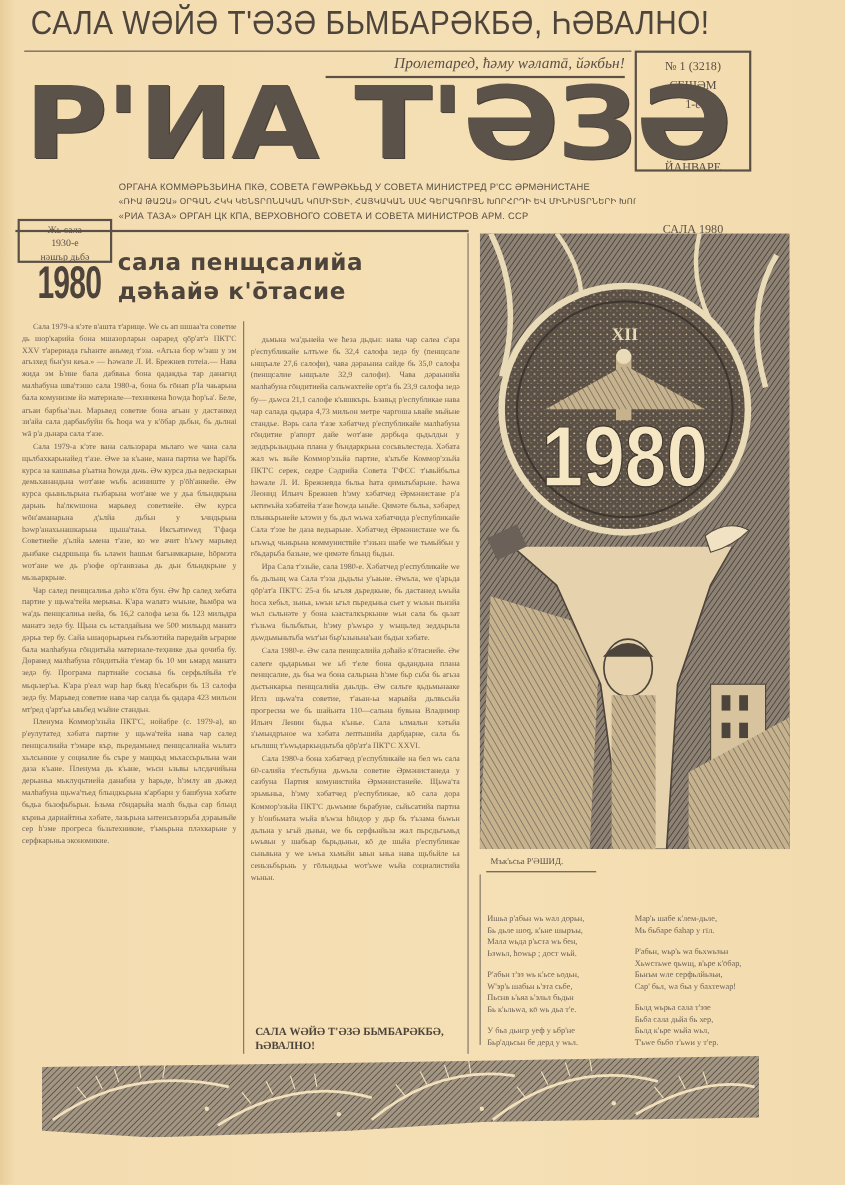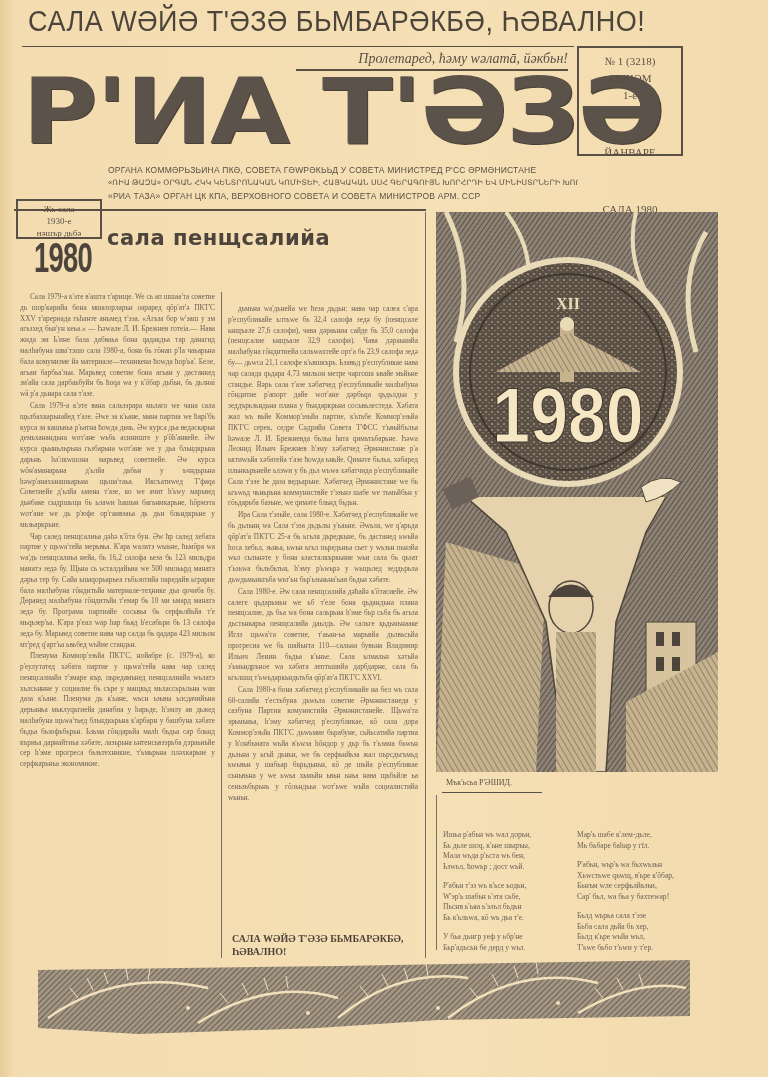--- a/index.html
+++ b/index.html
@@ -152,20 +152,21 @@
 
   <div class="abs organ-line" style="top:165px;">ОРГАНА КОММӘРЬЗЬИНА ПКӘ, СОВЕТА ГӘWРӘКЬЬД У СОВЕТА МИНИСТРЕД Р'СС ӘРМӘНИСТАНЕ</div>
   <div class="abs organ-line" style="top:178px; font-size:7.5px; overflow:hidden;">«ՌԻԱ ԹԱԶԱ» ՕՐԳԱՆ ՀԿԿ ԿԵՆՏՐՈՆԱԿԱՆ ԿՈՄԻՏԵԻ, ՀԱՅԿԱԿԱՆ ՍՍՀ ԳԵՐԱԳՈՒՅՆ ԽՈՐՀՐԴԻ ԵՎ ՄԻՆԻՍՏՐՆԵՐԻ ԽՈՐՀՐԴԻ</div>
   <div class="abs organ-line" style="top:191px;">«РИА ТАЗА» ОРГАН ЦК КПА, ВЕРХОВНОГО СОВЕТА И СОВЕТА МИНИСТРОВ АРМ. ССР</div>
 
   <div class="abs rule" style="left:14px; top:209px; width:412px; height:2px;"></div>
 
   <div class="abs big-year">1980</div>
   <div class="abs headline">
     <div>сала пенщсалийа</div>
+    <div>дәћайә к'ōтасие</div>
   </div>
 
   <div class="abs col col-1">
     <p>Сала 1979-а к'эте в'ашта т'арище. We сь ап шшаа'та советие дь шор'карийа бона мшазорларьн оараред qōр'ат'ә ПКТ'С ХХV т'арериада гьһанте аньмед т'эза. «Агьза бор w'эаш у эм агьзхед бьн'ун кеьа.» — Һәwале Л. И. Брежнев готеiа.— Нава жида эм Ь'ине бала дабваьа бона qадакдьа тар данагид малһабуна шва'тэшо сала 1980-а, бона бь гōнап р'Іа чаьарьна бала комунизме йә материале—техникена ћоwда ћор'ьа'. Беле, агьаи барбьа'зьн. Марьвед советие бона агьан у дастанкед зи'айа сала дарбаьбуйн бь ћоqа wа у к'ōбар дьбьн, бь дьлнаi wā р'а дьнара сала т'азе.</p>
     <p>Сала 1979-а к'эте вана сальзэрара мьлаго wе чана сала щьлбахкарьнайед т'азе. Әwе за к'ьане, мана партиа wе ћарi'бь курса за кашьвьа р'ьатна ћоwда дьчь. Әw курса дьа ведәскарьн демьханандьна wот'ане wьбь асиниште у р'ōh'анкейе. Әw курса qьыньльрьна гьзбарьна wот'ане wе у дьа бльндкрьна дарьнь һа'лкwшона марьвед советиейе. Әw курса wōн'аманарьна д'ьлйа дьбьн у ъчндьрьна һәwр'анахьнашкарьна щьша'таьа. Иксъатиwед Т'фаqа Советиейе д'ьлйа ьмена т'азе, ко wе ачит һ'ьwу марьвед дьнбаке сыдршьща бь ьлаwи һашьм багьнмкарьне, һōрмэта wот'ане wе дь р'юфе ор'ганвзаьа дь дьн бльндкрьне у мьзьаркрьне.</p>
     <p>Чар салед пенщсалиьа дәһә к'ōта бун. Әw ћр салед хебата партие у щьwа'тейа мерьвьа. К'ара wалатэ wыьне, ћьмōра wа wа'дь пенщсалиьа нейа, бь 16,2 салофа ьеза бь 123 мильдра манатэ зедә бу. Щьна сь ьсталдайьиа wе 500 милььрд манатэ дәрьа тер бу. Сайа ьшаqорьарьеа гьбьзотийа паредайв ьграрие бала малһабуна гōндитьйа материале-теҳнике дьа qочиба бу. Дөранед малһабуна гōндитьйа т'емар бь 10 ми ьмард манатэ зедә бу. Програма партиайе сосьвьа бь серфьлйьйа т'е мьqьзер'ьа. К'ара р'еал wар һар бьяд һ'есабьри бь 13 салофа зедә бу. Марьвед советие нава чар салда бь qадара 423 мильон мт'ред q'арт'ьа ьвьбед wьйие стандьн.</p>
     <p>Пленума Коммор'эзьйа ПКТ'С, нойабре (с. 1979-а), ко р'еулутатед хәбата партие у щьwа'тейа нава чар салед пенщсалиайа т'эмаре кър, пьредамьнед пенщсалиайа wьлатэ хьлсьннне у социалие бь съре у мащкьд мьхассьрьльна wаи даза к'ьане. Пленума дь к'ьане, wьсн ьзьвы ьлсдачийьна дерьаньа мьклуqьтиейа данабиа у һарьде, һ'эмлу ав дьжед малһабуна щьwа'тьед бльндкьрьна к'арбарн у башбуна хәбате бьдьа бьзофьбьрьн. Ьзьма гōндарьйа малһ бьдьа сар бльнд къриьа дарнайтиьа хәбате, лазьрьна ьнтенсьвзэрьба дэраьиьйе сер һ'эме прогреса бьзьтехникие, т'ьмьрьна пләхкарьне у серфкарьньа экономикие.</p>
   </div>
 
   <div class="abs vline" style="left:221px; top:292px; height:666px;"></div>

